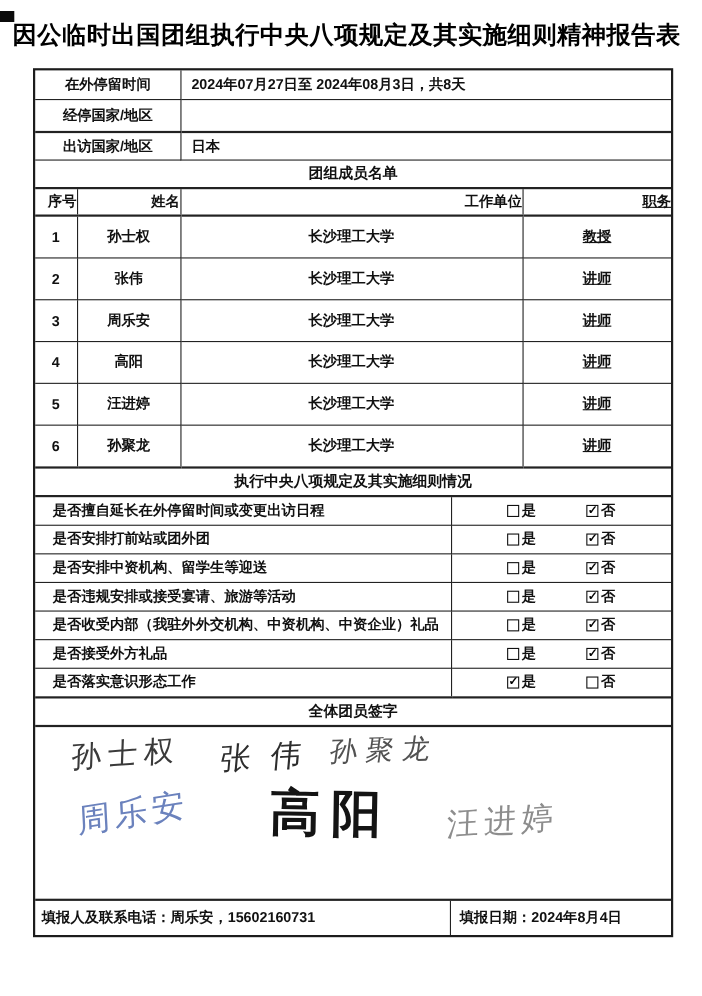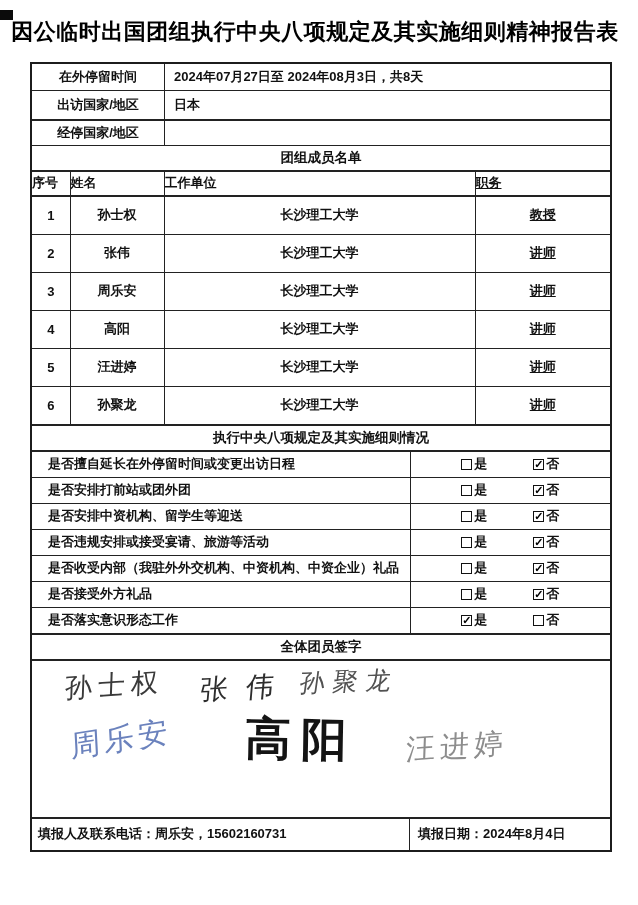--- a/index.html
+++ b/index.html
@@ -45,21 +45,21 @@
     padding:4px 0 4px 0; line-height:16px;
   }
 
   
   .members col.c1 { width:38px; }
   .members col.c2 { width:94px; }
   .members col.c3 { width:311px; }
   .members col.c4 { width:135px; }
   .members th {
     border-bottom:2px solid #222; border-right:1.5px solid #222;
-    font-size:13px; font-weight:700; height:23px; text-align:left;
+    font-size:13px; font-weight:700; height:23px; text-align:right;
   }
   .members td {
     border-bottom:1.5px solid #222; border-right:1.5px solid #222;
     font-size:13px; font-weight:700; text-align:center; height:37px;
   }
   .members th:last-child, .members td:last-child { border-right:none;text-decoration:underline; }
   .members tbody tr:last-child td { border-bottom:2px solid #222; }
 
   
   .compliance col.q { width:378px; }
@@ -112,27 +112,27 @@
 
     <table class="info">
       <tbody id="info-body">
 
   <tr>
     <td class="lbl">在外停留时间</td>
     <td class="val">2024年07月27日至 2024年08月3日，共8天</td>
   </tr>
 
   <tr>
+    <td class="lbl">经停国家/地区</td>
+    <td class="val"></td>
+  </tr>
+
+  <tr>
     <td class="lbl">出访国家/地区</td>
     <td class="val">日本</td>
-  </tr>
-
-  <tr>
-    <td class="lbl">经停国家/地区</td>
-    <td class="val"></td>
   </tr>
 </tbody>
     </table>
 
     <div class="secbar">团组成员名单</div>
     <table class="members">
       <colgroup>
           <col class="c1">
           <col class="c2">
           <col class="c3">

